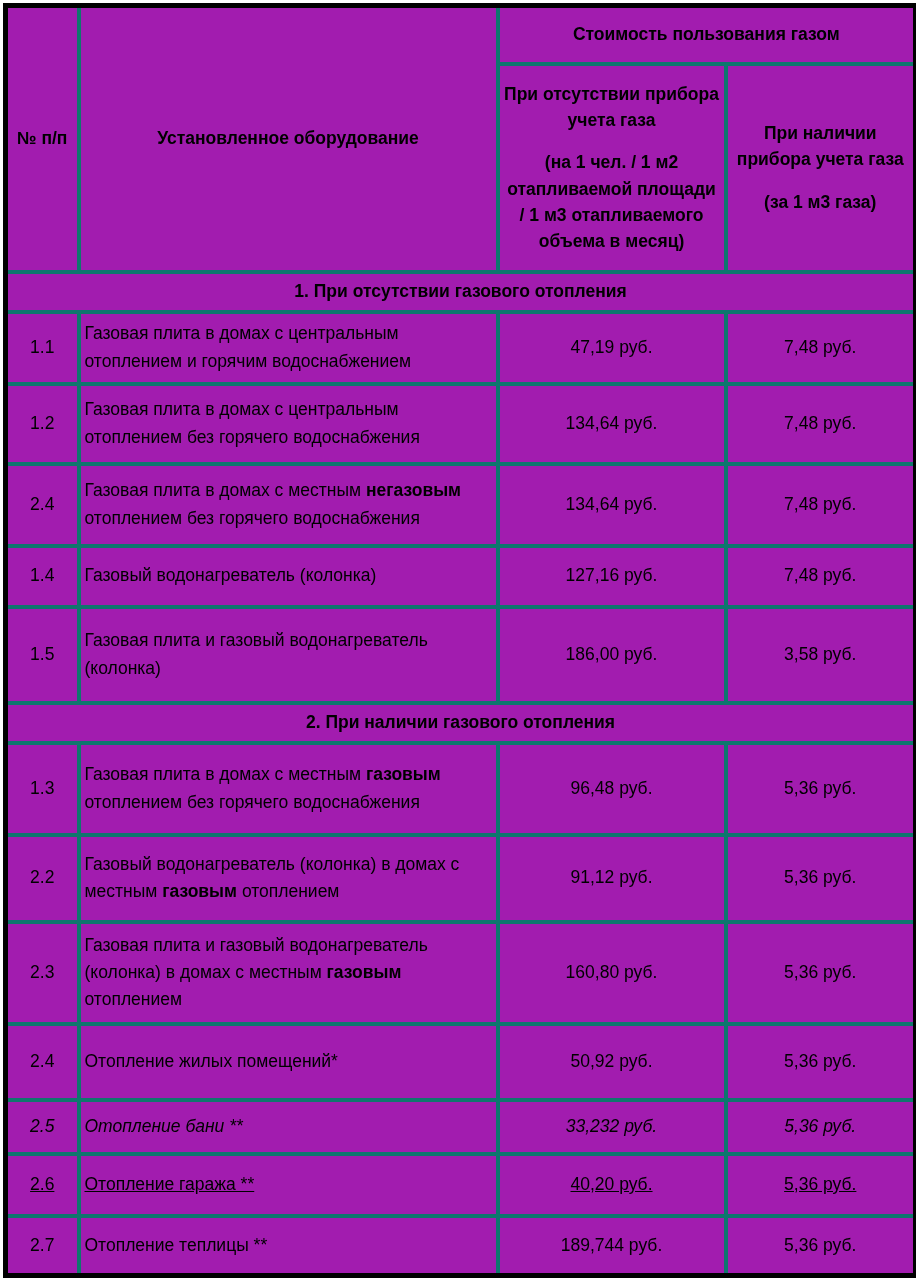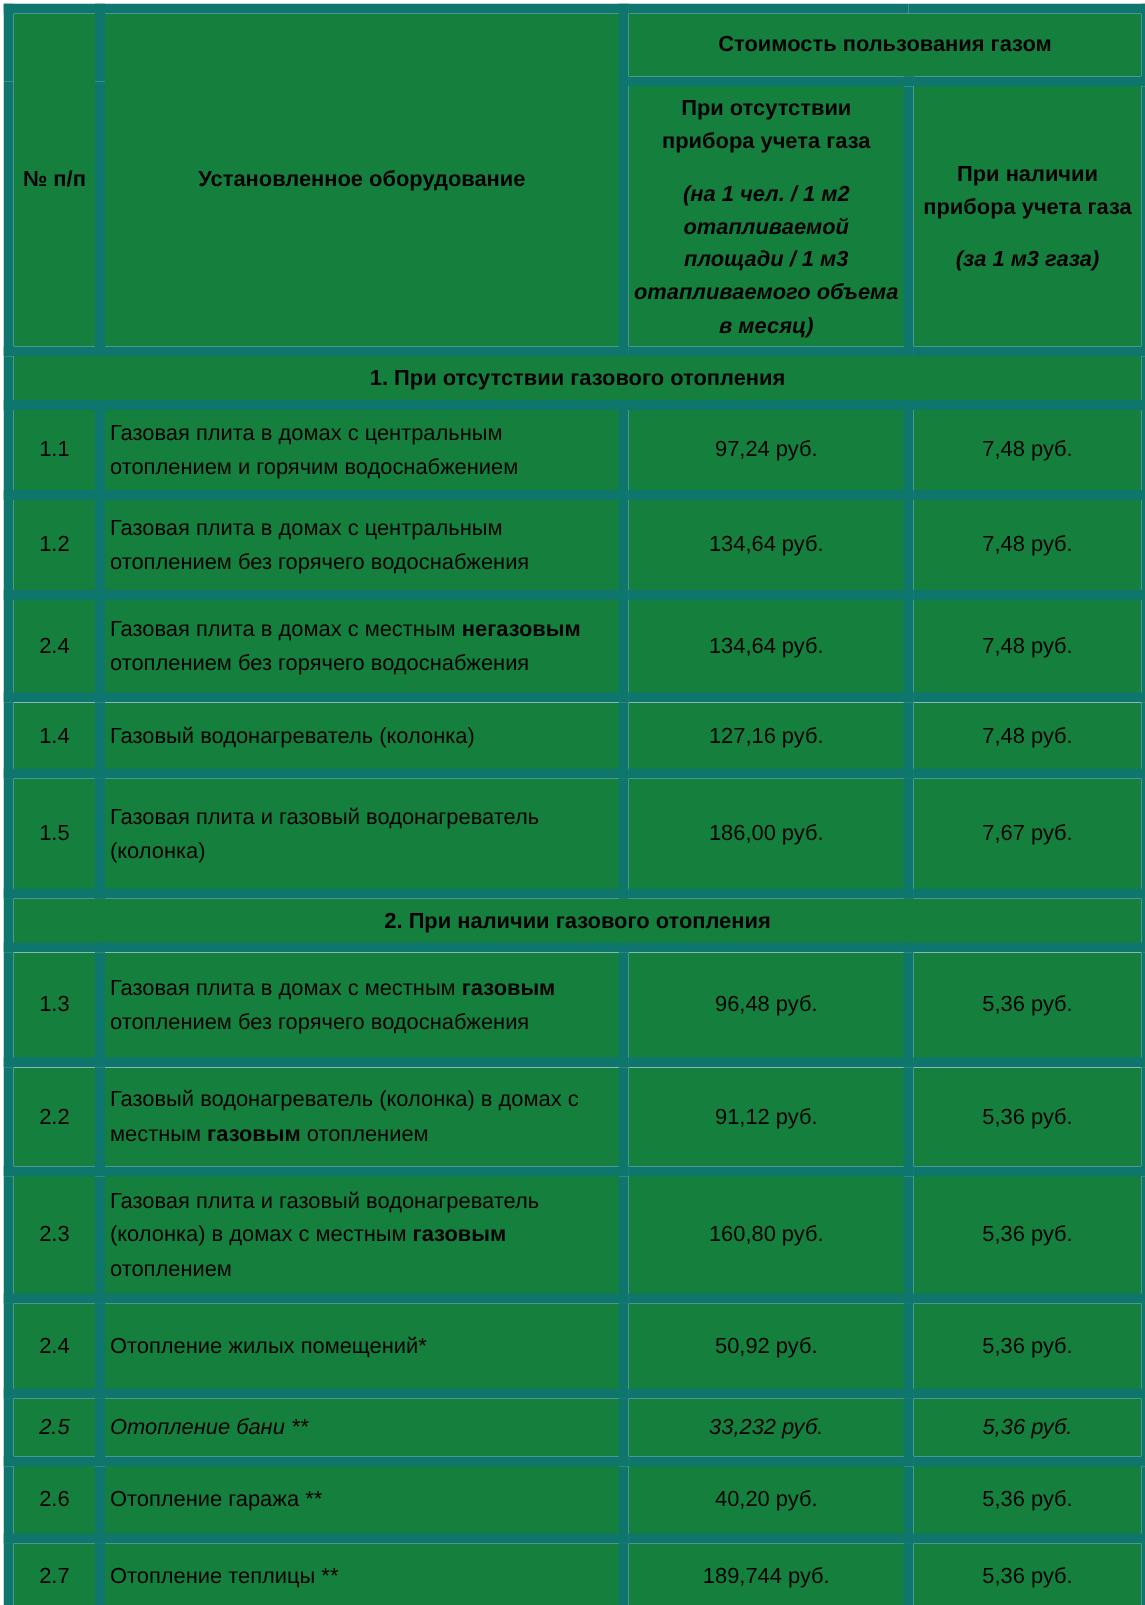--- a/index.html
+++ b/index.html
@@ -11,28 +11,28 @@
     padding: 3px;
     overflow: hidden;
   }
   table.tariff {
     border-collapse: collapse;
     table-layout: fixed;
     width: 910px;
     border: 5px solid #000000;
   }
   table.tariff td {
-    border: 8px solid #0f766e;
+    border: 4px solid #0f766e;
     color: #000000;
     font-family: "Liberation Sans", sans-serif;
     font-size: 17.5px;
     line-height: 1.55;
     padding: 4px;
     vertical-align: middle;
-    background: #15803d;
+    background: #a21caf;
     overflow: hidden;
   }
   col.c1 { width: 73px; }
   col.c2 { width: 419px; }
   col.c3 { width: 228px; }
   col.c4 { width: 190px; }
 
   tr.hrow1 { height: 58px; }
   tr.hrow2 { height: 208px; }
 
@@ -47,21 +47,21 @@
   }
   td.sub-cell {
     font-weight: bold;
     text-align: center;
     vertical-align: top;
     padding-top: 26px;
   }
   td.sub-wide   { padding-left: 14px; padding-right: 14px; }
   td.sub-narrow { padding-left: 18px; padding-right: 18px; }
   .sub-title { line-height: 1.5; margin: 0 0 16px 0; }
-  .sub-note  { line-height: 1.5; margin: 0; font-style: italic; }
+  .sub-note  { line-height: 1.5; margin: 0; }
 
   tr.section-row { height: 40px; }
   td.section-cell {
     font-weight: bold;
     text-align: center;
   }
 
   td.num-cell   { text-align: center; }
   td.equip-cell { text-align: left; padding: 8px 10px 8px 14px; }
   td.price-cell { text-align: center; }
@@ -94,21 +94,21 @@
           <div class="sub-note">(за 1 м3 газа)</div>
         </td>
       </tr>
 
     <tr class="section-row">
           <td class="section-cell" colspan="4">1. При отсутствии газового отопления</td>
         </tr>
         <tr class="data-row" style="height: 72px;">
           <td class="num-cell">1.1</td>
           <td class="equip-cell"><span>Газовая плита в домах с центральным отоплением и горячим водоснабжением</span></td>
-          <td class="price-cell">97,24 руб.</td>
+          <td class="price-cell">47,19 руб.</td>
           <td class="price-cell">7,48 руб.</td>
         </tr>
         <tr class="data-row" style="height: 80px;">
           <td class="num-cell">1.2</td>
           <td class="equip-cell"><span>Газовая плита в домах с центральным отоплением без горячего водоснабжения</span></td>
           <td class="price-cell">134,64 руб.</td>
           <td class="price-cell">7,48 руб.</td>
         </tr>
         <tr class="data-row" style="height: 82px;">
           <td class="num-cell">2.4</td>
@@ -119,21 +119,21 @@
         <tr class="data-row" style="height: 61px;">
           <td class="num-cell">1.4</td>
           <td class="equip-cell"><span>Газовый водонагреватель (колонка)</span></td>
           <td class="price-cell">127,16 руб.</td>
           <td class="price-cell">7,48 руб.</td>
         </tr>
         <tr class="data-row" style="height: 96px;">
           <td class="num-cell">1.5</td>
           <td class="equip-cell"><span>Газовая плита и газовый водонагреватель (колонка)</span></td>
           <td class="price-cell">186,00 руб.</td>
-          <td class="price-cell">7,67 руб.</td>
+          <td class="price-cell">3,58 руб.</td>
         </tr>
         <tr class="section-row">
           <td class="section-cell" colspan="4">2. При наличии газового отопления</td>
         </tr>
         <tr class="data-row" style="height: 92px;">
           <td class="num-cell">1.3</td>
           <td class="equip-cell"><span>Газовая плита в домах с местным </span><span class="b">газовым</span><span> отоплением без горячего водоснабжения</span></td>
           <td class="price-cell">96,48 руб.</td>
           <td class="price-cell">5,36 руб.</td>
         </tr>
@@ -154,21 +154,21 @@
           <td class="equip-cell"><span>Отопление жилых помещений*</span></td>
           <td class="price-cell">50,92 руб.</td>
           <td class="price-cell">5,36 руб.</td>
         </tr>
         <tr class="data-row" style="height: 54px; font-style: italic;">
           <td class="num-cell">2.5</td>
           <td class="equip-cell"><span>Отопление бани **</span></td>
           <td class="price-cell">33,232 руб.</td>
           <td class="price-cell">5,36 руб.</td>
         </tr>
-        <tr class="data-row" style="height: 62px;">
+        <tr class="data-row" style="height: 62px; text-decoration: underline;">
           <td class="num-cell">2.6</td>
           <td class="equip-cell"><span>Отопление гаража **</span></td>
           <td class="price-cell">40,20 руб.</td>
           <td class="price-cell">5,36 руб.</td>
         </tr>
         <tr class="data-row" style="height: 60px;">
           <td class="num-cell">2.7</td>
           <td class="equip-cell"><span>Отопление теплицы **</span></td>
           <td class="price-cell">189,744 руб.</td>
           <td class="price-cell">5,36 руб.</td>

